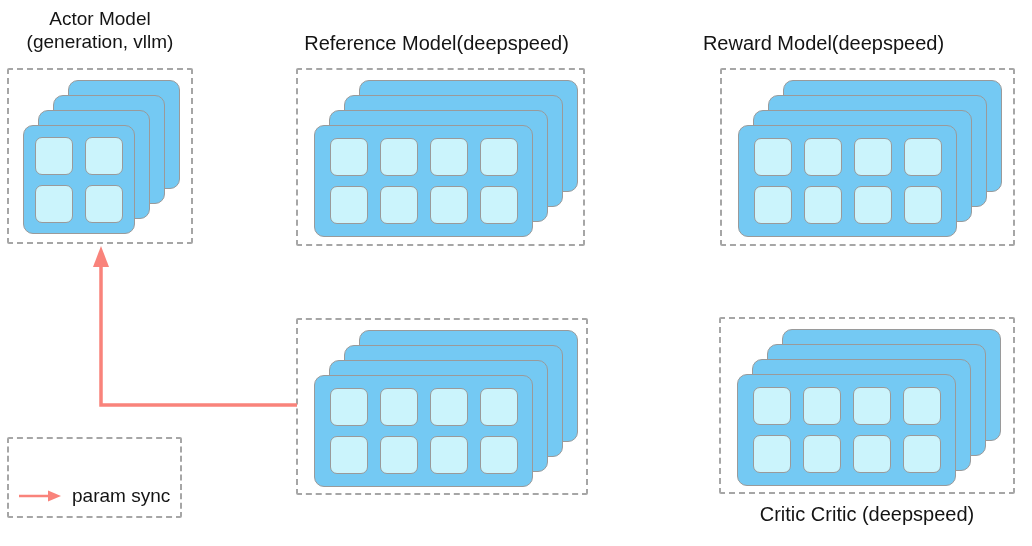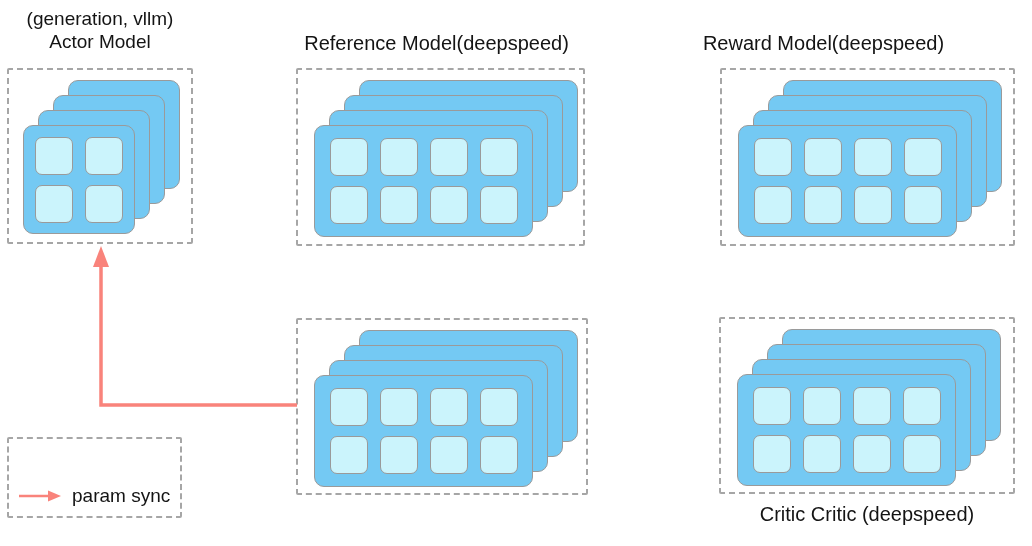--- a/index.html
+++ b/index.html
@@ -84,22 +84,22 @@
 <body>
 
 <div class="canvas">
 
   <svg class="arrow-overlay" width="1032" height="546" viewBox="0 0 1032 546">
     <polyline class="arrow-line" points="297,405 101,405 101,264"></polyline>
     <polygon class="arrow-head" points="101,246 93,267 109,267"></polygon>
   </svg>
 
   <div class="node-title two-line" style="left:0px;top:7px;width:200px;">
+    <div>Actor Model</div>
     <div>(generation, vllm)</div>
-    <div>Actor Model</div>
   </div>
   <div class="dashed-box" style="left:7px;top:68px;width:186px;height:176px;">
     <div class="stack square-stack">
         <div class="card" style="left: 45px; top: 0px;"></div>
         <div class="card" style="left: 30px; top: 15px;"></div>
         <div class="card" style="left: 15px; top: 30px;"></div>
         <div class="card" style="left: 0px; top: 45px;">
           <div class="cell-grid" style="grid-template-columns: repeat(2, 38px); grid-template-rows: repeat(2, 38px);">
             <div class="cell"></div>
             <div class="cell"></div>

